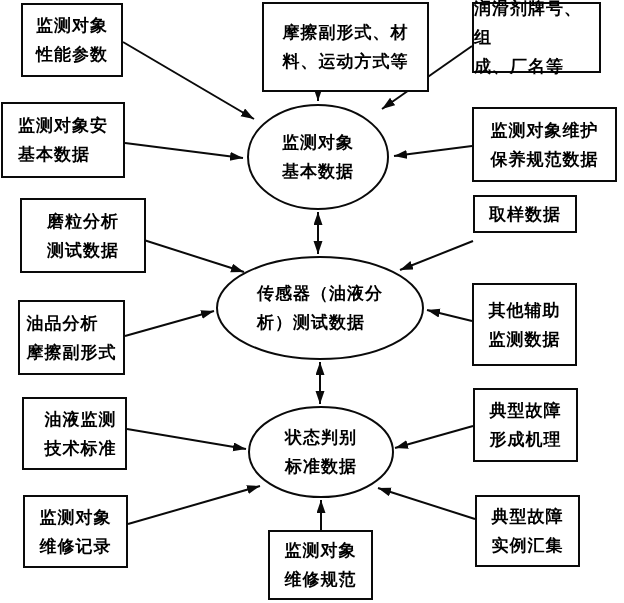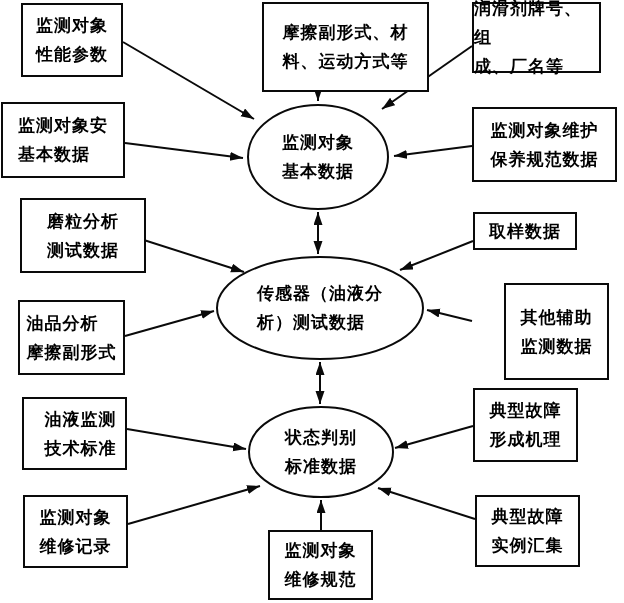--- a/index.html
+++ b/index.html
@@ -54,22 +54,22 @@
   .b-wear-particle  { left: 20px;  top: 198px; width: 126px; height: 75px; }
   .b-oil-analysis   { left: 18px;  top: 300px; width: 107px; height: 75px; }
   .b-standards      { left: 22px;  top: 397px; width: 105px; height: 73px; padding-left: 12px; }
   .b-repair-record  { left: 23px;  top: 495px; width: 105px; height: 73px; }
   
   .b-friction       { left: 235px; top: 2px;   width: 167px; height: 90px; margin-left: 27px; }
   .b-repair-spec    { left: 268px; top: 530px; width: 105px; height: 70px; }
   
   .b-lubricant      { left: 472px; top: 2px;   width: 129px; height: 71px; }
   .b-maint-spec     { left: 472px; top: 107px; width: 145px; height: 75px; }
-  .b-sampling       { left: 473px; top: 212px; width: 104px; height: 38px; }
-  .b-auxiliary      { left: 472px; top: 283px; width: 105px; height: 97px; margin-left: 32px; }
+  .b-sampling       { left: 473px; top: 195px; width: 104px; height: 38px; }
+  .b-auxiliary      { left: 472px; top: 283px; width: 105px; height: 83px; }
   .b-fault-mech     { left: 473px; top: 388px; width: 105px; height: 74px; }
   .b-fault-examples { left: 475px; top: 495px; width: 105px; height: 72px; }
   
   .e-basic    { left: 248px; top: 105px; width: 140px; height: 104px; }
   .e-sensor   { left: 217px; top: 257px; width: 206px; height: 102px; }
   .e-standard { left: 249px; top: 407px; width: 144px; height: 90px; }
 </style>
 </head>
 <body>
 

